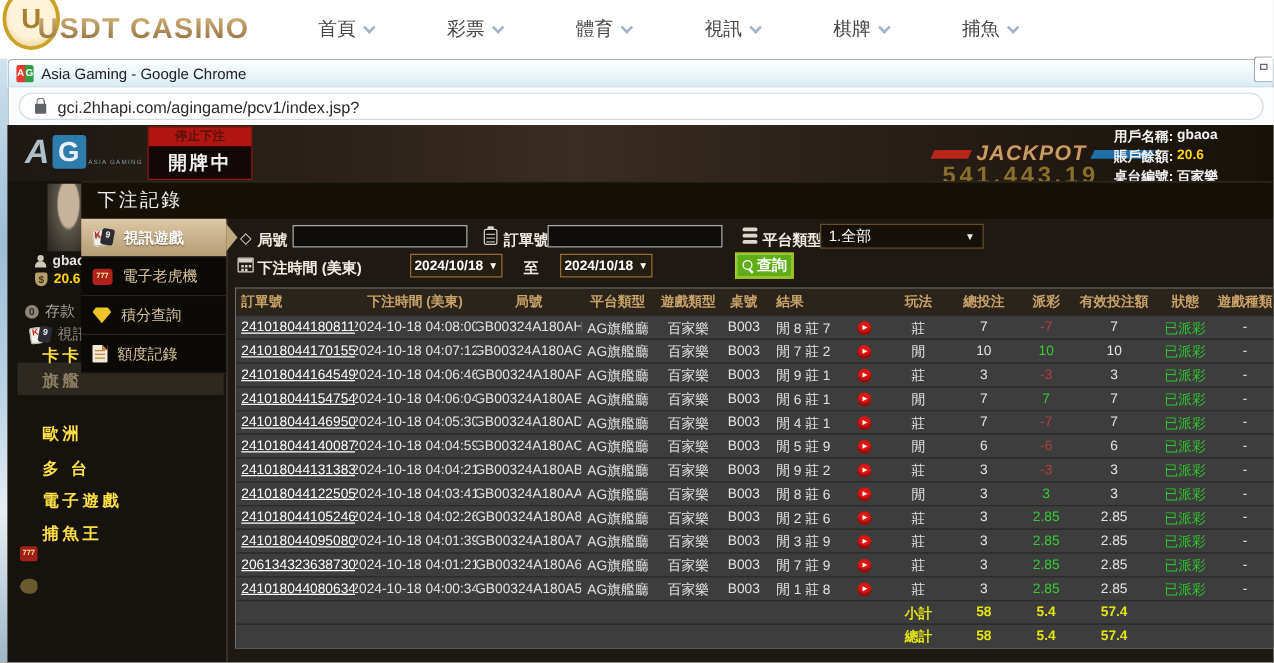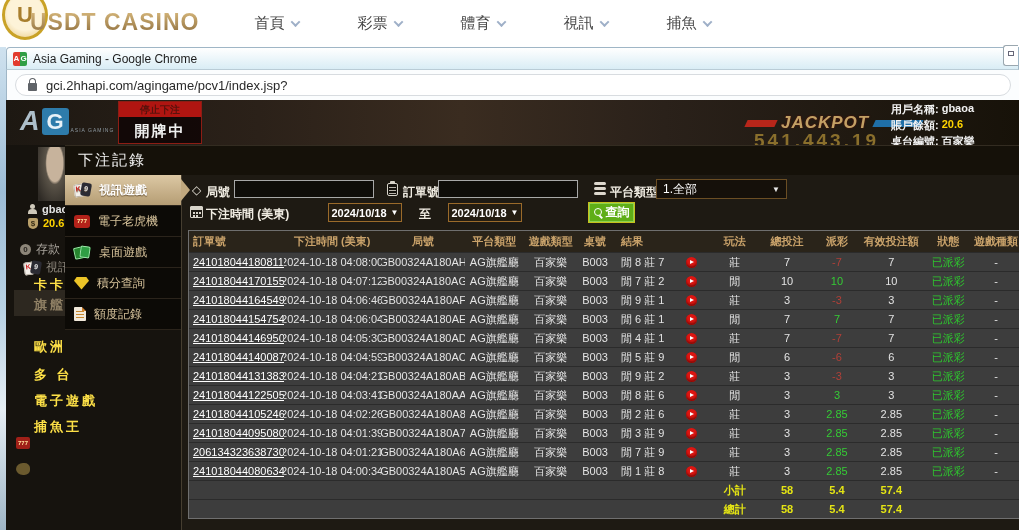--- a/index.html
+++ b/index.html
@@ -186,20 +186,24 @@
         </div>
         <div class="nav-item">
           <span>體育</span>
           <span class="chev"></span>
         </div>
         <div class="nav-item">
           <span>視訊</span>
           <span class="chev"></span>
         </div>
         <div class="nav-item">
+          <span>棋牌</span>
+          <span class="chev"></span>
+        </div>
+        <div class="nav-item">
           <span>捕魚</span>
           <span class="chev"></span>
         </div>
       </div>
   </div>
 
   <div class="left-sliver"></div>
 
   <div class="chrome">
     <div class="titlebar">
@@ -298,27 +302,20 @@
               <i></i>
               <i></i>
             </span>
             <span>視訊遊戲</span>
           </div>
           <div class="side-item">
             <span class="slot-ico">777</span>
             <span>電子老虎機</span>
           </div>
           <div class="side-item">
-            <span class="tableg-ico">
-              <i></i>
-              <i></i>
-            </span>
-            <span>桌面遊戲</span>
-          </div>
-          <div class="side-item">
             <span class="diamond-ico"></span>
             <span>積分查詢</span>
           </div>
           <div class="side-item">
             <span class="doc-ico"></span>
             <span>額度記錄</span>
           </div>
         </div>
 
       <div class="panel-main">

